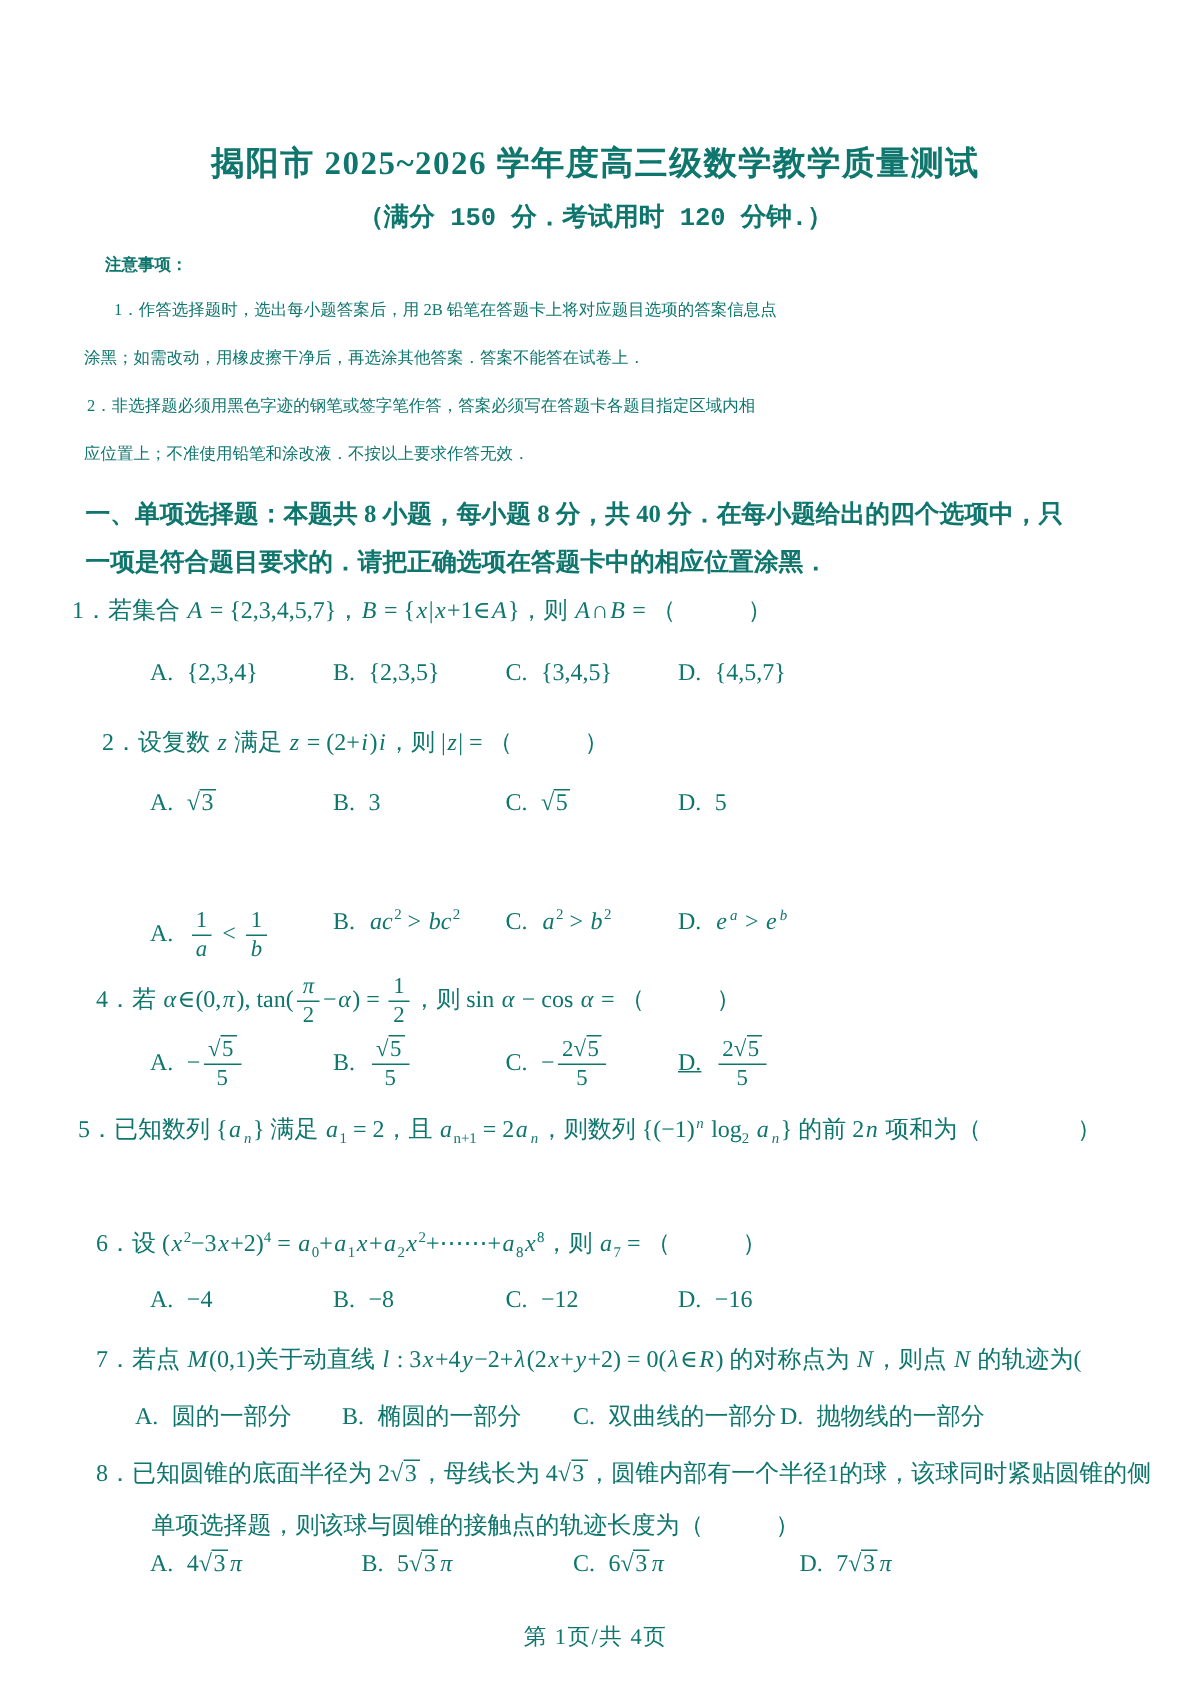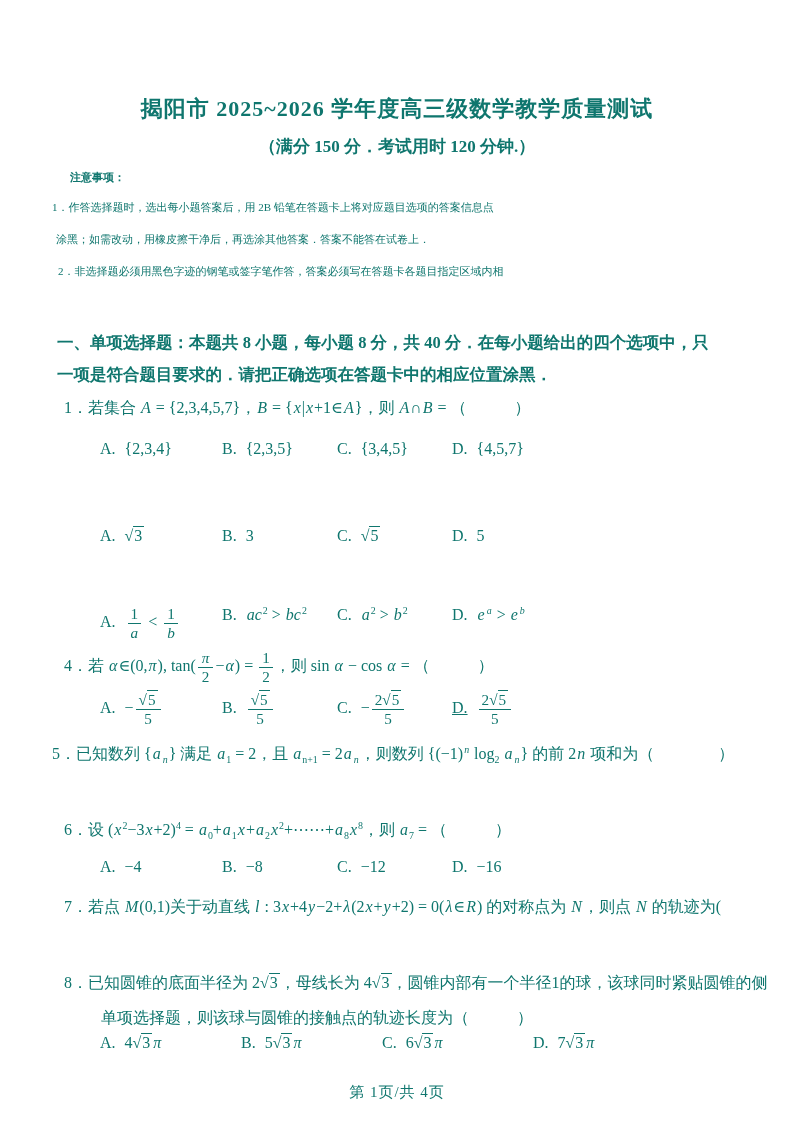--- a/index.html
+++ b/index.html
@@ -6,21 +6,21 @@
   .sheet{
     position:relative;width:794px;height:1122px;margin:0 auto;background:#ffffff;
     overflow:hidden;color:#0f766e;
     font-family:"Liberation Serif","DejaVu Serif",serif;
     font-size:16px;
   }
   .ln{position:absolute;white-space:nowrap;line-height:1.25;}
   .center{left:0;right:0;text-align:center;}
   .bold{font-weight:bold;}
   .title{font-size:22px;letter-spacing:1px;}
-  .subtitle{font-size:17px;}
+  .subtitle{font-size:17px;font-family:Liberation Mono, monospace;}
   .notice{font-size:11px;}
   .secline{font-size:16.5px;}
   .stem{font-size:16px;}
   .footer{font-size:15px;letter-spacing:1px;}
   
   .opts{position:absolute;left:0;width:794px;height:48px;text-decoration:underline;}
   .opt{position:absolute;top:0;white-space:nowrap;font-size:16px;}
   .olabel{margin-right:9px;}
   .olabel.ul{text-decoration:underline;}
   .r-std .o1{left:100px}.r-std .o2{left:222px}.r-std .o3{left:337px}.r-std .o4{left:452px}
@@ -39,35 +39,37 @@
 </style>
 </head>
 <body>
 
 <div class="sheet">
 
   <div class="ln center bold title" style="top:95px">揭阳市 2025~2026 学年度高三级数学教学质量测试</div>
   <div class="ln center bold subtitle" style="top:136px">（满分 150 分．考试用时 120 分钟.）</div>
 
   <div class="ln bold notice" style="left:70px;top:171px">注意事项：</div>
-  <div class="ln notice" style="left:52px;top:201px">1．作答选择题时，选出每小题答案后，用 2B 铅笔在答题卡上将对应题目选项的答案信息点</div>
+  <div class="ln notice" style="left:76px;top:201px">1．作答选择题时，选出每小题答案后，用 2B 铅笔在答题卡上将对应题目选项的答案信息点</div>
   <div class="ln notice" style="left:56px;top:233px">涂黑；如需改动，用橡皮擦干净后，再选涂其他答案．答案不能答在试卷上．</div>
   <div class="ln notice" style="left:58px;top:265px">2．非选择题必须用黑色字迹的钢笔或签字笔作答，答案必须写在答题卡各题目指定区域内相</div>
+  <div class="ln notice" style="left:56px;top:297px">应位置上；不准使用铅笔和涂改液．不按以上要求作答无效．</div>
 
   <div class="ln bold secline" style="left:57px;top:333px">一、单项选择题：本题共 8 小题，每小题 8 分，共 40 分．在每小题给出的四个选项中，只</div>
   <div class="ln bold secline" style="left:57px;top:365px">一项是符合题目要求的．请把正确选项在答题卡中的相应位置涂黑．</div>
 
-  <div class="ln stem" style="left:64px;top:398px">1．若集合 <i class="v">A</i> = {2,3,4,5,7}，<i class="v">B</i> = {<i class="v">x</i>|<i class="v">x</i>+1∈<i class="v">A</i>}，则 <i class="v">A</i>∩<i class="v">B</i> = （　　　）</div>
+  <div class="ln stem" style="left:48px;top:398px">1．若集合 <i class="v">A</i> = {2,3,4,5,7}，<i class="v">B</i> = {<i class="v">x</i>|<i class="v">x</i>+1∈<i class="v">A</i>}，则 <i class="v">A</i>∩<i class="v">B</i> = （　　　）</div>
   <div class="opts r-std" style="top:440px">
       <span class="opt o1"><span class="olabel">A.</span><span>{2,3,4}</span></span>
       <span class="opt o2"><span class="olabel">B.</span><span>{2,3,5}</span></span>
       <span class="opt o3"><span class="olabel">C.</span><span>{3,4,5}</span></span>
       <span class="opt o4"><span class="olabel">D.</span><span>{4,5,7}</span></span>
     </div>
 
+  <div class="ln stem" style="left:68px;top:486px">2．设复数 <i class="v">z</i> 满足 <i class="v">z</i> = (2+<i class="v">i</i>)<i class="v">i</i>，则 |<i class="v">z</i>| = （　　　）</div>
   <div class="opts r-std" style="top:527px">
       <span class="opt o1"><span class="olabel">A.</span><span><span class="sqrt">√<span class="rad">3</span></span></span></span>
       <span class="opt o2"><span class="olabel">B.</span><span>3</span></span>
       <span class="opt o3"><span class="olabel">C.</span><span><span class="sqrt">√<span class="rad">5</span></span></span></span>
       <span class="opt o4"><span class="olabel">D.</span><span>5</span></span>
     </div>
 
   <div class="opts r-std" style="top:606px">
       <span class="opt o1"><span class="olabel">A.</span><span><span class="frac">
             <span class="num">1</span>
@@ -111,20 +113,26 @@
 
   <div class="ln stem" style="left:64px;top:820px">6．设 (<i class="v">x</i><sup>2</sup>−3<i class="v">x</i>+2)<sup>4</sup> = <i class="v">a</i><sub>0</sub>+<i class="v">a</i><sub>1</sub><i class="v">x</i>+<i class="v">a</i><sub>2</sub><i class="v">x</i><sup>2</sup>+⋯⋯+<i class="v">a</i><sub>8</sub><i class="v">x</i><sup>8</sup>，则 <i class="v">a</i><sub>7</sub> = （　　　）</div>
   <div class="opts r-std" style="top:858px">
       <span class="opt o1"><span class="olabel">A.</span><span>−4</span></span>
       <span class="opt o2"><span class="olabel">B.</span><span>−8</span></span>
       <span class="opt o3"><span class="olabel">C.</span><span>−12</span></span>
       <span class="opt o4"><span class="olabel">D.</span><span>−16</span></span>
     </div>
 
   <div class="ln stem" style="left:64px;top:897px">7．若点 <i class="v">M</i>(0,1)关于动直线 <i class="v">l</i> : 3<i class="v">x</i>+4<i class="v">y</i>−2+<i class="v">λ</i>(2<i class="v">x</i>+<i class="v">y</i>+2) = 0(<i class="v">λ</i>∈<i class="v">R</i>) 的对称点为 <i class="v">N</i>，则点 <i class="v">N</i> 的轨迹为(</div>
+  <div class="opts r-q7" style="top:934px">
+      <span class="opt o1"><span class="olabel">A.</span><span>圆的一部分</span></span>
+      <span class="opt o2"><span class="olabel">B.</span><span>椭圆的一部分</span></span>
+      <span class="opt o3"><span class="olabel">C.</span><span>双曲线的一部分</span></span>
+      <span class="opt o4"><span class="olabel">D.</span><span>抛物线的一部分</span></span>
+    </div>
 
   <div class="ln stem" style="left:64px;top:973px">8．已知圆锥的底面半径为 2<span class="sqrt">√<span class="rad">3</span></span>，母线长为 4<span class="sqrt">√<span class="rad">3</span></span>，圆锥内部有一个半径1的球，该球同时紧贴圆锥的侧</div>
   <div class="ln stem" style="left:101px;top:1008px">单项选择题，则该球与圆锥的接触点的轨迹长度为（　　　）</div>
   <div class="opts r-q8" style="top:1034px">
       <span class="opt o1"><span class="olabel">A.</span><span>4<span class="sqrt">√<span class="rad">3</span></span><i class="v">π</i></span></span>
       <span class="opt o2"><span class="olabel">B.</span><span>5<span class="sqrt">√<span class="rad">3</span></span><i class="v">π</i></span></span>
       <span class="opt o3"><span class="olabel">C.</span><span>6<span class="sqrt">√<span class="rad">3</span></span><i class="v">π</i></span></span>
       <span class="opt o4"><span class="olabel">D.</span><span>7<span class="sqrt">√<span class="rad">3</span></span><i class="v">π</i></span></span>
     </div>
 

